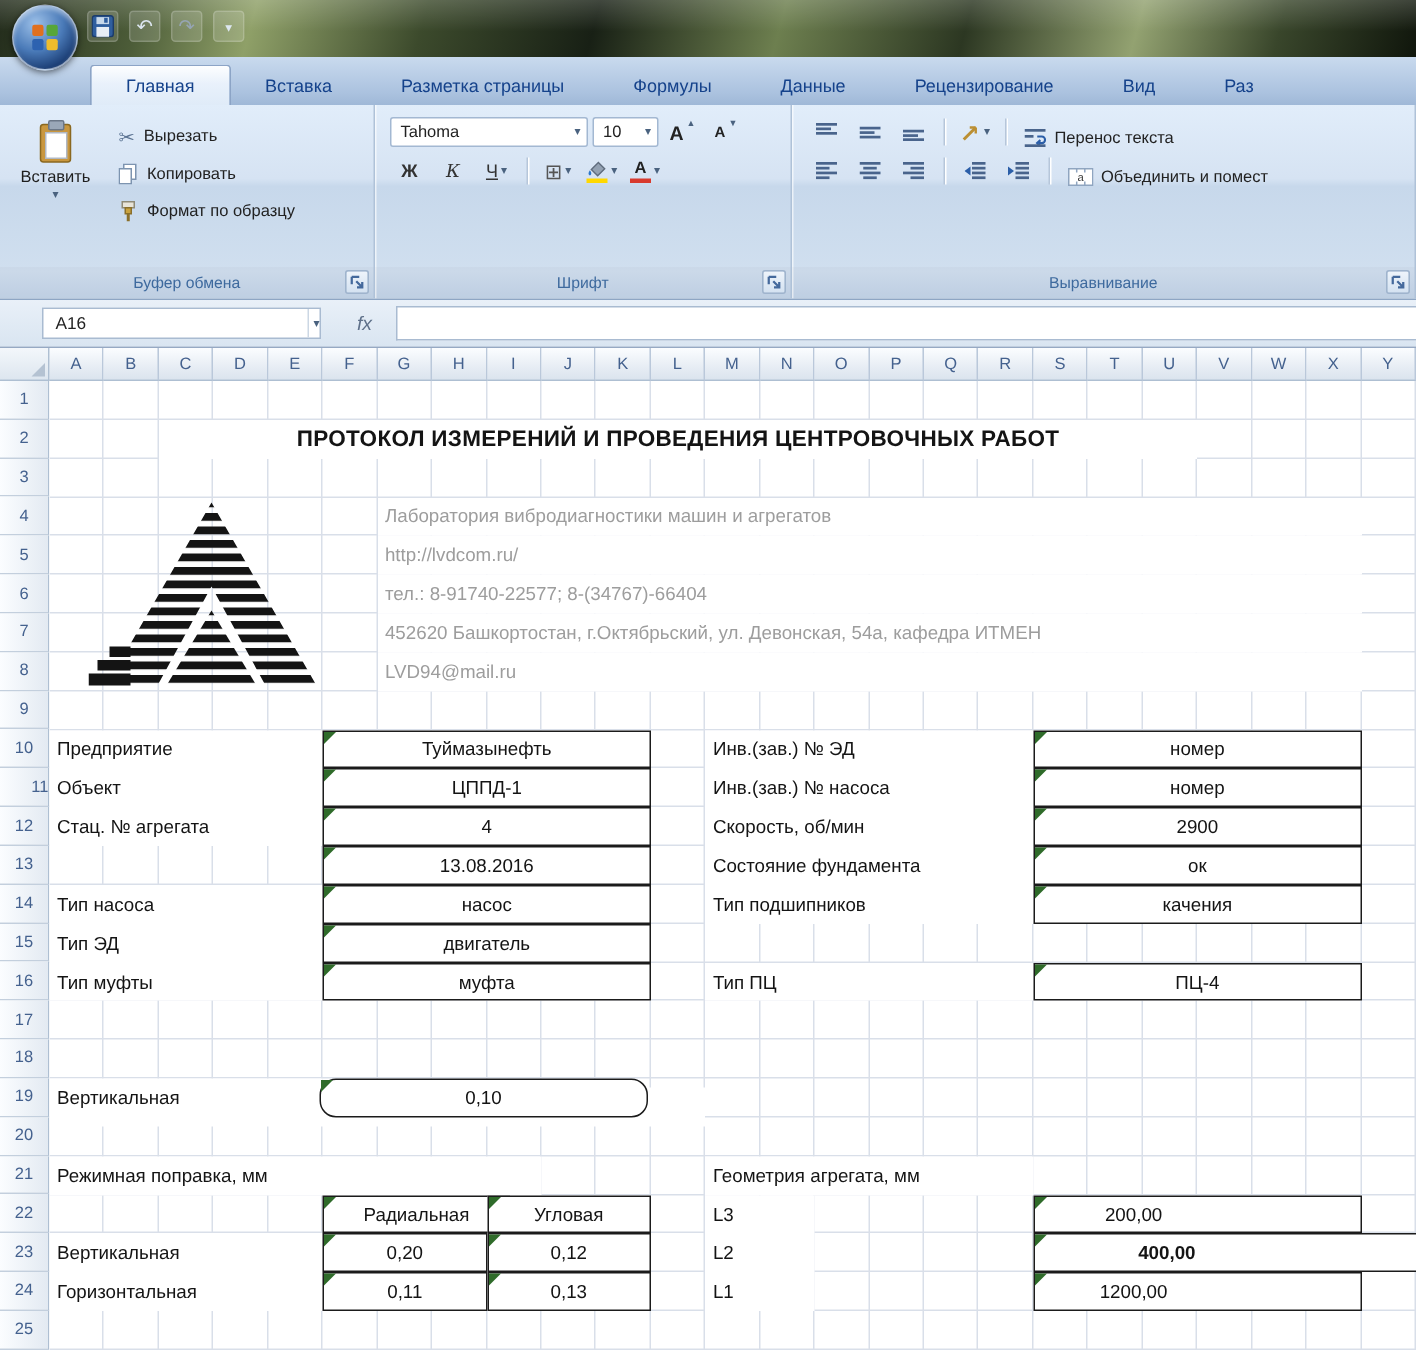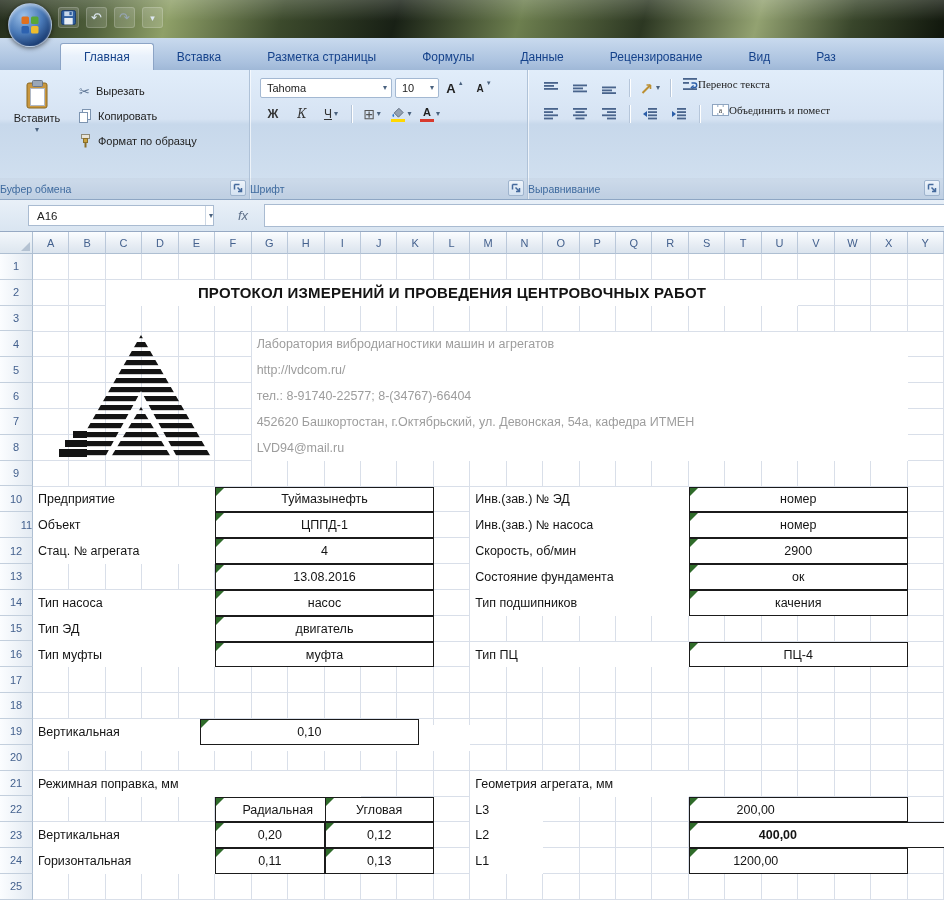--- a/index.html
+++ b/index.html
@@ -35,21 +35,21 @@
   
   .ribbon{position:absolute;left:0;top:70px;width:944px;height:130px;display:flex;
     background:linear-gradient(#e1edfa 0%,#d6e3f3 38%,#c7d8eb 42%,#d0dfef 86%,#c3d4e8 100%);
     border-bottom:1px solid #8ea6c4;box-sizing:border-box;overflow:hidden;}
   .group{height:100%;display:flex;flex-direction:column;border-right:1px solid #afc2d8;
     box-shadow:1px 0 0 rgba(255,255,255,.65);box-sizing:border-box;}
   .g-clip{width:250px;min-width:250px;}
   .g-font{width:278px;min-width:278px;}
   .g-align{flex:1;min-width:0;}
   .gcontent{flex:1;display:flex;min-height:0;}
-  .glabel{height:21px;display:flex;align-items:center;justify-content:flex-start;position:relative;
+  .glabel{height:21px;display:flex;align-items:center;justify-content:center;position:relative;
     font-size:10.5px;color:#3e6a9e;background:rgba(0,0,0,.025);}
   .launcher{position:absolute;right:3px;bottom:3px;width:14px;height:14px;display:flex;
     align-items:center;justify-content:center;border:1px solid #9fb4cd;border-radius:2px;
     background:linear-gradient(#eef4fb,#d4e2f1);}
 
   .clip-content{padding:7px 4px 0 6px;gap:7px;}
   .paste{width:62px;display:flex;flex-direction:column;align-items:center;padding-top:3px;gap:3px;}
   .plabel{font-size:11px;color:#1e1e1e;}
   .pcaret{font-size:8px;color:#4a627f;line-height:5px;}
   .clipcol{display:flex;flex-direction:column;gap:3px;padding-top:3px;}
@@ -71,21 +71,21 @@
   .biga{font-size:13px;font-weight:bold;color:#222;}
   .smalla{font-size:10px;font-weight:bold;color:#222;}
   .tri{font-size:6px;color:#4a627f;position:relative;top:-5px;}
   .bordersglyph{font-size:14px;color:#555;line-height:1;}
   .cbar{display:block;width:14px;height:3px;}
   .yellow{background:#ffd800;}
   .red{background:#d83a2e;}
   .fillicon,.fcicon{display:flex;flex-direction:column;align-items:center;line-height:1;gap:1px;}
   .fcicon b{font-size:11px;color:#222;font-family:"Liberation Sans",sans-serif;}
   .sep{width:1px;height:18px;background:#b6c6da;margin:0 4px;box-shadow:1px 0 0 #fff;}
-  .lbtn{display:flex;align-items:flex-start;font-size:11px;color:#222;padding:0 5px;height:20px;white-space:nowrap;font-family:Liberation Serif, serif;}
+  .lbtn{display:flex;align-items:flex-end;gap:5px;font-size:11px;color:#222;padding:0 5px;height:20px;white-space:nowrap;}
 
   
   .formulabar{position:absolute;left:0;top:200px;width:944px;height:32px;display:flex;align-items:center;
     background:linear-gradient(#e9f0f8,#d9e5f1);border-bottom:1px solid #96a9c3;box-sizing:border-box;}
   .namebox{margin-left:28px;width:186px;height:21px;background:#fff;border:1px solid #a9bbd1;
     display:flex;align-items:center;font-size:11.5px;color:#222;padding-left:8px;box-sizing:border-box;}
   .nbtext{flex:1;}
   .nbdiv{width:1px;height:19px;background:#ccd7e4;margin-right:3px;}
   .fxbtn{margin-left:16px;width:26px;height:21px;display:flex;align-items:center;justify-content:center;}
   .fx{font-family:Liberation Sans, sans-serif;font-style:italic;font-size:13px;color:#5f718a;}
@@ -561,21 +561,21 @@
       <div class="cell label" style="left: 437.28px; top: 335.92px; width: 218.64px; height: 25.84px;">Тип подшипников</div>
       <div class="cell value" style="left: 655.92px; top: 335.92px; width: 218.64px; height: 25.84px;">качения</div>
       <div class="cell value" style="left: 182.2px; top: 361.76px; width: 218.64px; height: 25.84px;">двигатель</div>
       <div class="cell label" style="left: 0px; top: 361.76px; width: 182.2px; height: 25.84px;">Тип ЭД</div>
       <div class="cell label" style="left: 0px; top: 387.6px; width: 182.2px; height: 25.84px;">Тип муфты</div>
       <div class="cell value" style="left: 182.2px; top: 387.6px; width: 218.64px; height: 25.84px;">муфта</div>
       <div class="cell label" style="left: 437.28px; top: 387.6px; width: 218.64px; height: 25.84px;">Тип ПЦ</div>
       <div class="cell value" style="left: 655.92px; top: 387.6px; width: 218.64px; height: 25.84px;">ПЦ-4</div>
       <div class="cell label" style="left: 0px; top: 439.28px; width: 437.28px; height: 25.84px; margin-top: 32px;">Поправка на провис штанг, мм</div>
       <div class="cell label" style="left: 0px; top: 465.12px; width: 182.2px; height: 25.84px;">Вертикальная</div>
-      <div class="cell value" style="left: 167px; top: 465.12px; width: 218.64px; height: 25.84px;">0,10</div>
+      <div class="cell value" style="left: 180px; top: 465.12px; width: 218.64px; height: 25.84px; border-radius: 11px;">0,10</div>
       <div class="cell label" style="left: 0px; top: 516.8px; width: 327.96px; height: 25.84px;">Режимная поправка, мм</div>
       <div class="cell label" style="left: 437.28px; top: 516.8px; width: 218.64px; height: 25.84px;">Геометрия агрегата, мм</div>
       <div class="cell value" style="left: 182.2px; top: 542.64px; width: 125px; height: 25.84px;">Радиальная</div>
       <div class="cell value" style="left: 291.52px; top: 542.64px; width: 109.32px; height: 25.84px;">Угловая</div>
       <div class="cell label" style="left: 437.28px; top: 542.64px; width: 72.88px; height: 25.84px;">L3</div>
       <div class="cell value num" style="left: 655.92px; top: 542.64px; width: 218.64px; height: 25.84px;">200,00</div>
       <div class="cell label" style="left: 0px; top: 568.48px; width: 182.2px; height: 25.84px;">Вертикальная</div>
       <div class="cell value" style="left: 182.2px; top: 568.48px; width: 109.32px; height: 25.84px;">0,20</div>
       <div class="cell value" style="left: 291.52px; top: 568.48px; width: 109.32px; height: 25.84px;">0,12</div>
       <div class="cell label" style="left: 437.28px; top: 568.48px; width: 72.88px; height: 25.84px;">L2</div>

